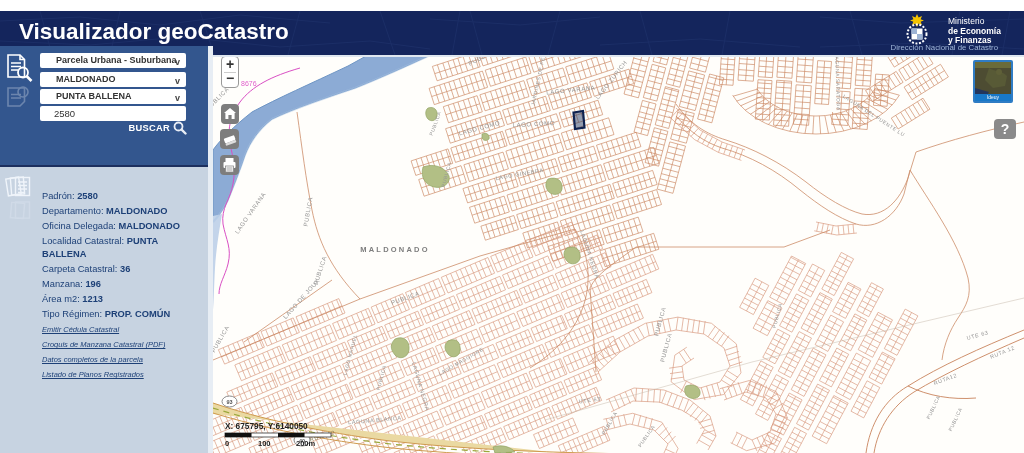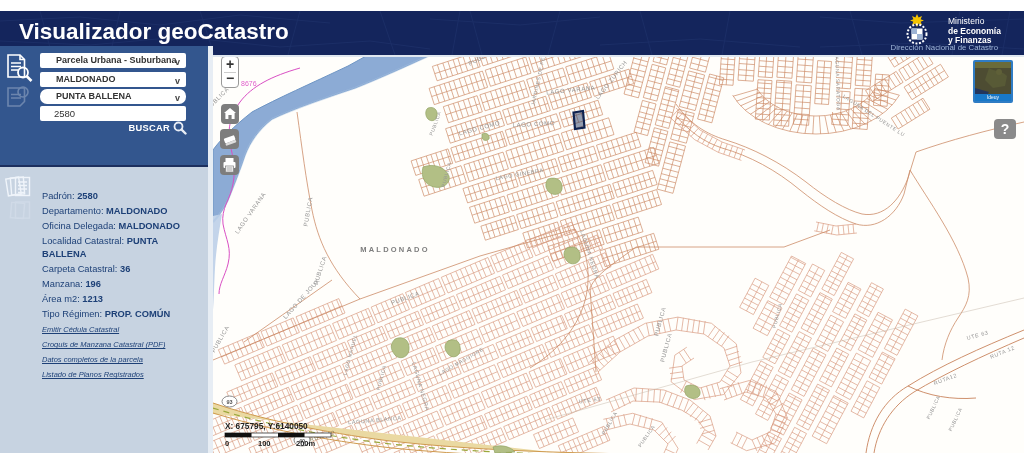--- a/index.html
+++ b/index.html
@@ -447,21 +447,21 @@
    <path d="M3 2 L15 2 L19.5 6.5 L19.5 20 L3 20 Z"></path>
    <path d="M6 10 L16 10 M6 13.5 L16 13.5"></path>
    <circle cx="18" cy="16" r="5"></circle>
   </g>
  </svg>
 
  <div class="sel" style="top:7px;">Parcela Urbana - Suburbana<span class="chev">v</span></div>
 
  <div class="sel" style="top:25.5px;">MALDONADO<span class="chev">v</span></div>
 
- <div class="sel" style="top:43px;border-radius:7px;">PUNTA BALLENA<span class="chev">v</span></div>
+ <div class="sel" style="top:43px;">PUNTA BALLENA<span class="chev">v</span></div>
 
  <div id="inp">2580</div>
 
  <div id="buscar">BUSCAR</div>
 
  <svg style="position:absolute;left:173px;top:75px;" width="14" height="14" viewBox="0 0 14 14">
   <circle cx="5.5" cy="5.5" r="4" fill="none" stroke="#e8edf5" stroke-width="1.8"></circle>
   <path d="M8.6 8.6 L12.5 12.5" stroke="#e8edf5" stroke-width="2.4" stroke-linecap="round"></path>
  </svg>
 </div>

